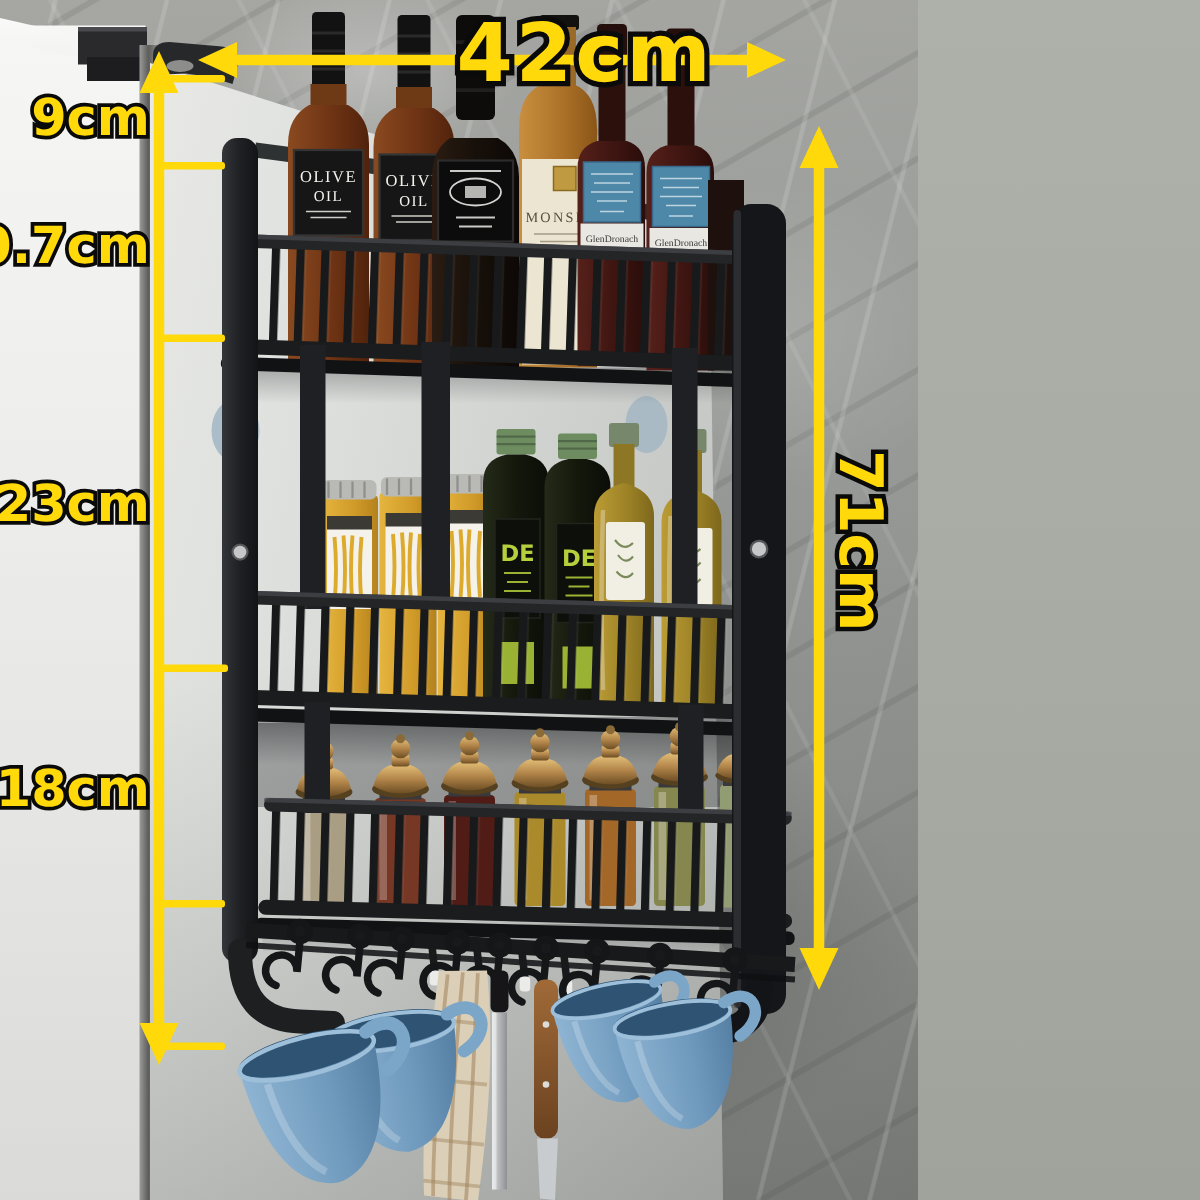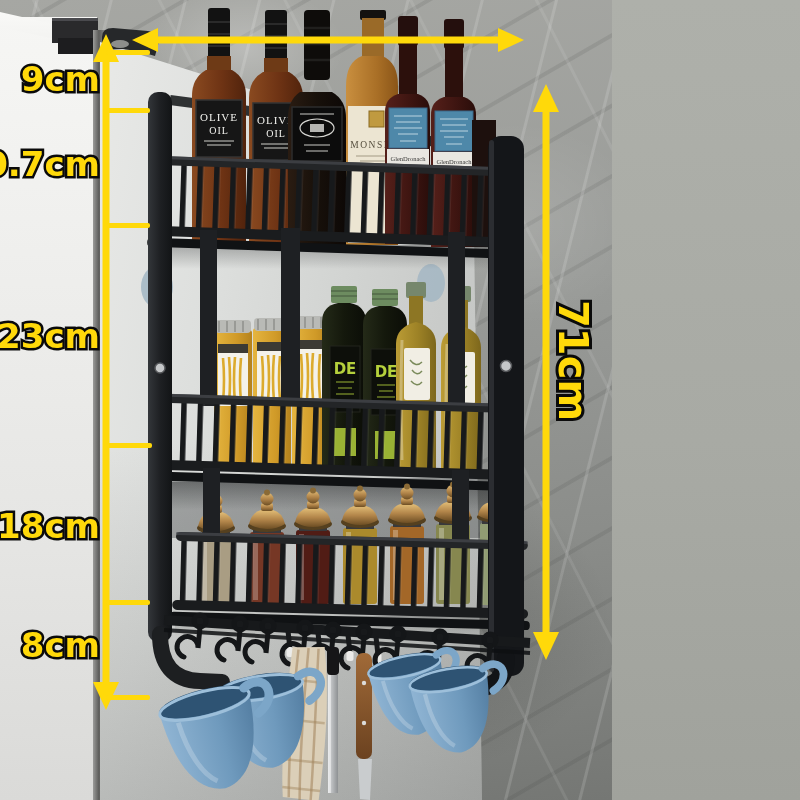--- a/index.html
+++ b/index.html
@@ -460,20 +460,20 @@
       <rect x="106" y="443" width="46" height="5" rx="2"></rect>
       <rect x="106" y="600" width="44" height="5" rx="2"></rect>
       <rect x="106" y="695" width="44" height="5" rx="2"></rect>
 
       <rect x="542.5" y="106" width="7" height="532"></rect>
       <polygon points="546,84 533,112 559,112"></polygon>
       <polygon points="546,660 533,632 559,632"></polygon>
     </g>
   </svg>
 
+  <div class="dim" id="dim-top">42cm</div>
   <div class="dim dim-left" style="top:57px">9cm</div>
   <div class="dim dim-left" style="top:142px">10.7cm</div>
   <div class="dim dim-left" style="top:314px">23cm</div>
   <div class="dim dim-left" style="top:504px">18cm</div>
-  <div class="dim dim-left" style="top:623px">8cm</div>
   <div class="dim" id="dim-right">71cm</div>
 
 </div>
 
 </body></html>

